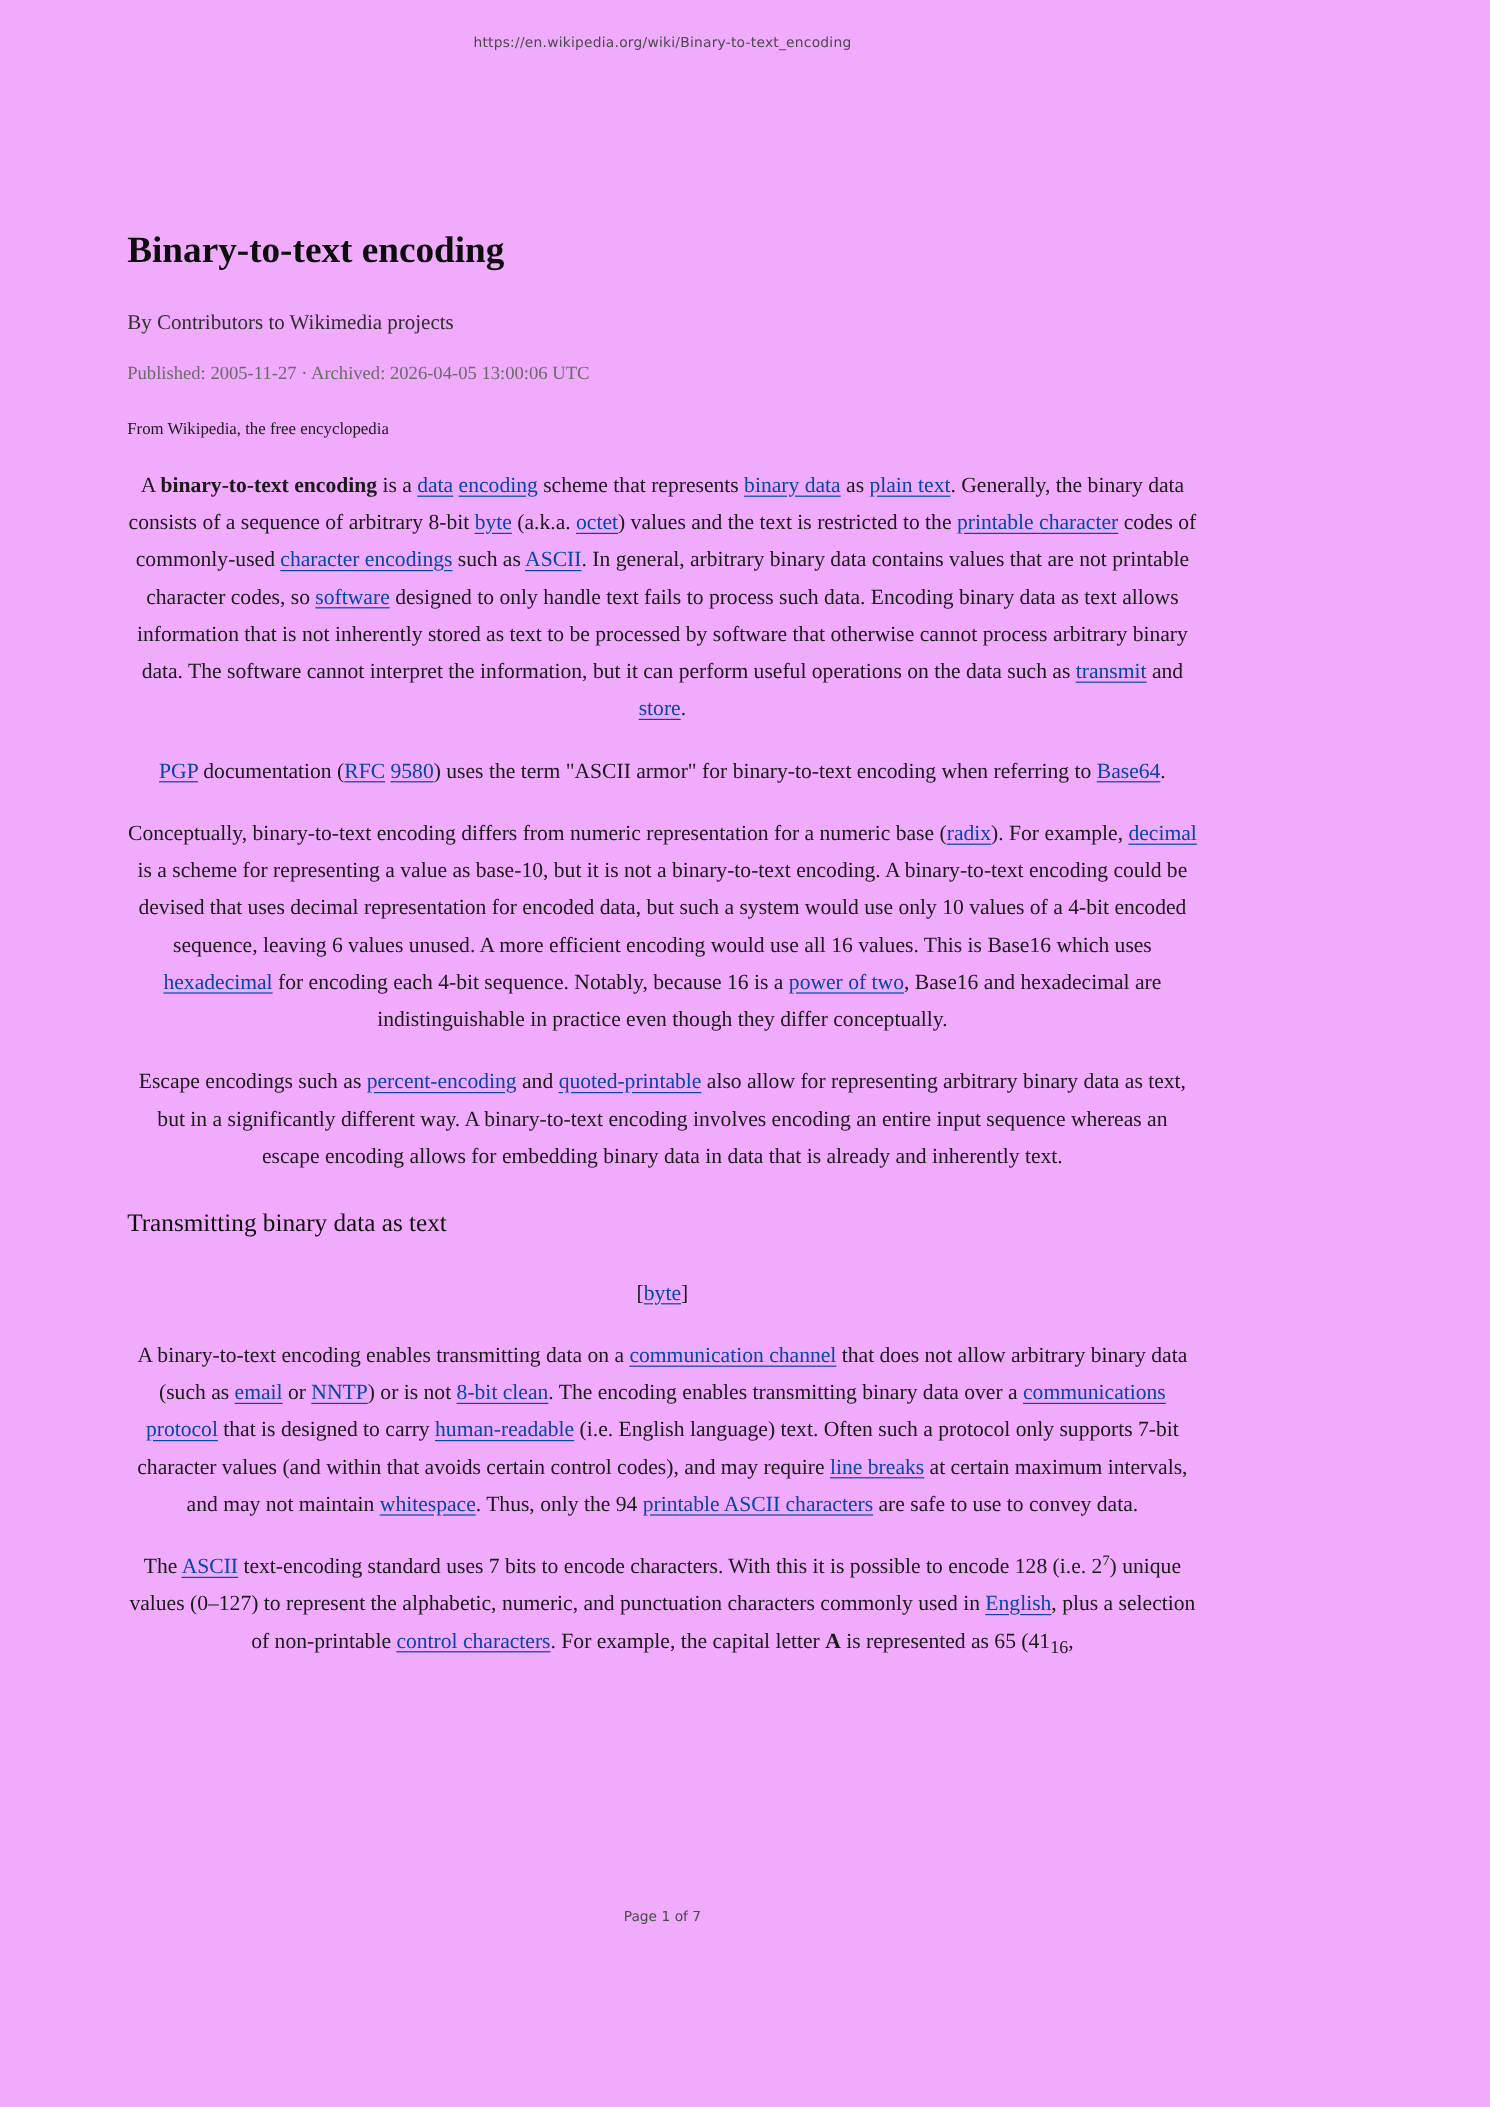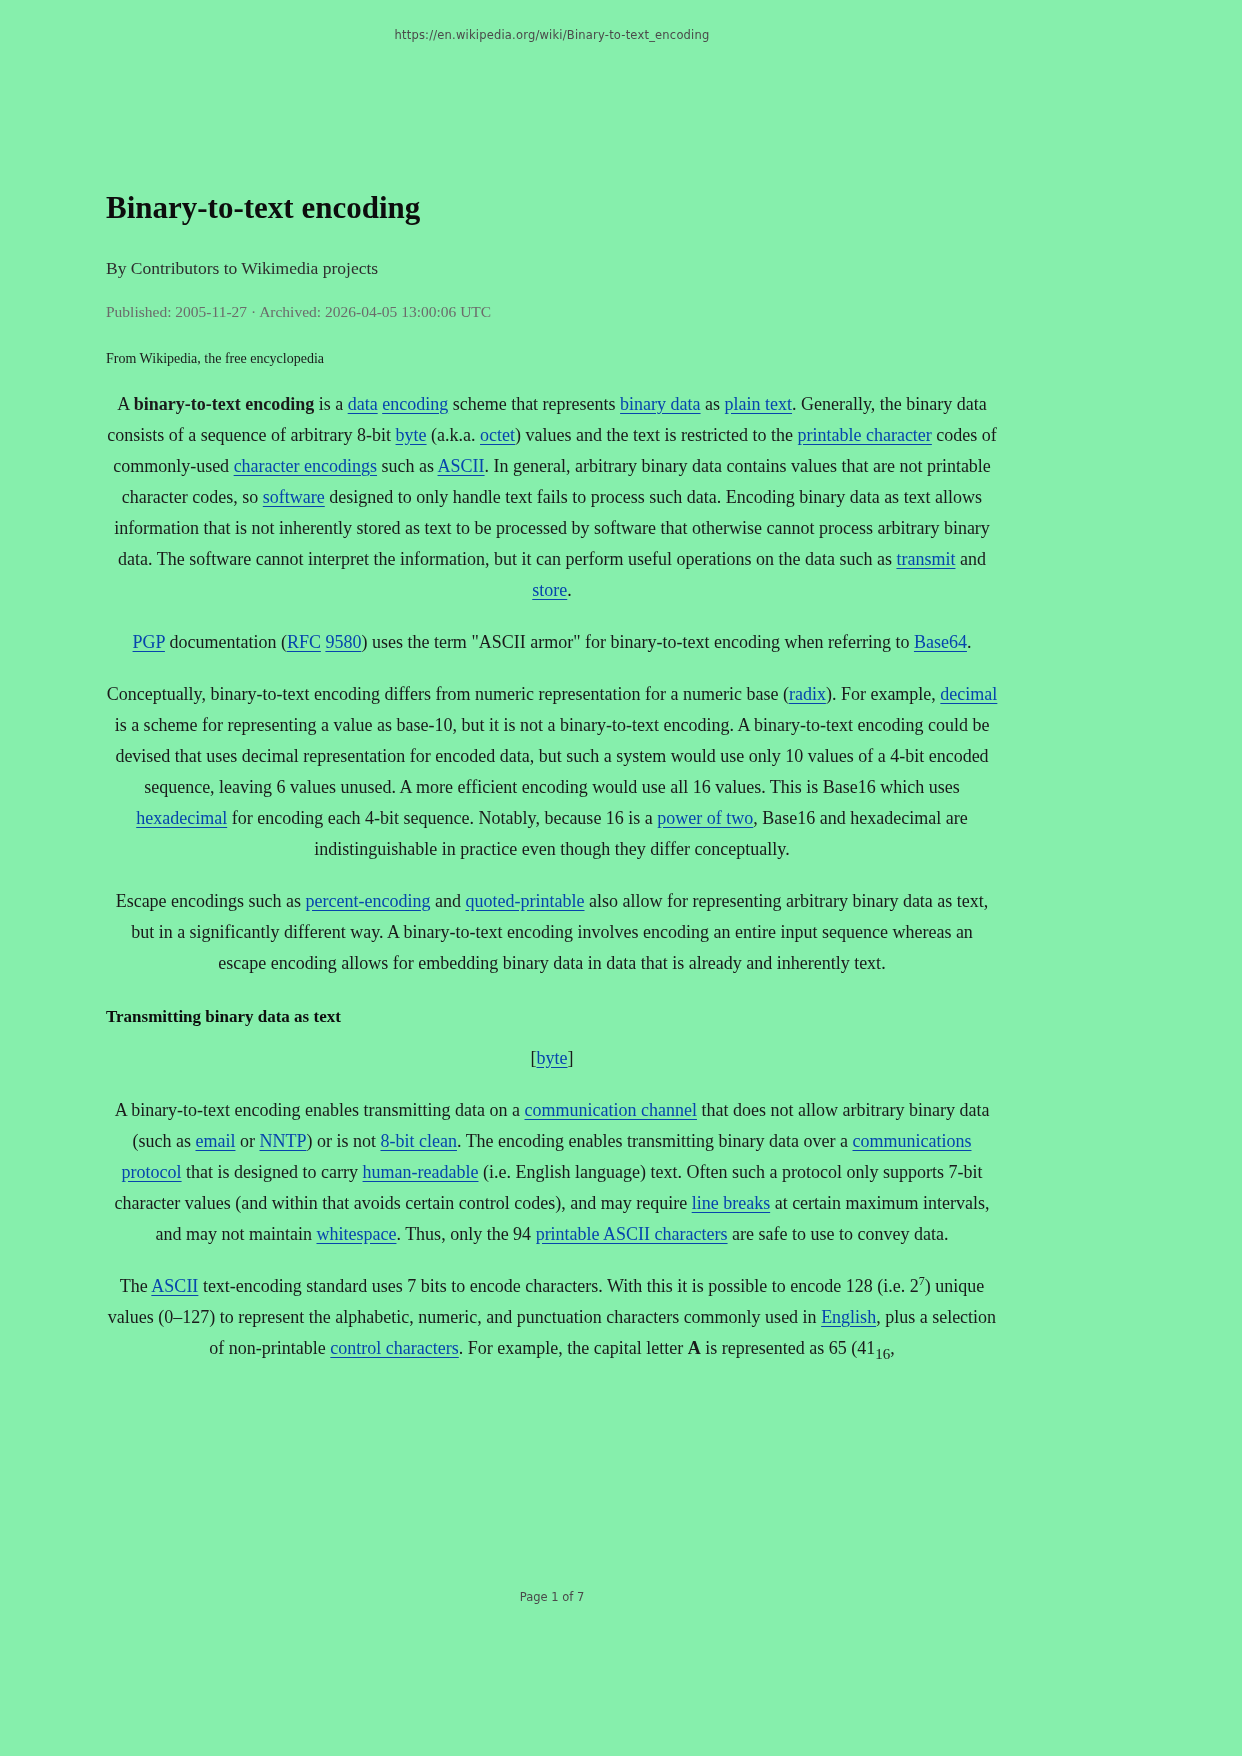--- a/index.html
+++ b/index.html
@@ -3,21 +3,21 @@
 <meta charset="utf-8">
 <style>
   * { margin: 0; padding: 0; box-sizing: border-box; }
   html, body { background: #ffffff; }
   body { font-family: "Liberation Serif", serif; color: #1a1a1a; }
 
   .page {
     position: relative;
     width: 1242px;
     height: 1756px;
-    background: #86efac;
+    background: #f0abfc;
     overflow: hidden;
   }
 
   .top-url {
     position: absolute;
     top: 28px;
     left: 106px;
     width: 892px;
     text-align: center;
     font-family: "DejaVu Sans", sans-serif;
@@ -72,25 +72,25 @@
 
   a.wlink {
     color: var(--link-color, #0645ad);
     text-decoration: underline;
     text-underline-offset: 3px;
     cursor: pointer;
   }
 
   h2.section-heading {
     font-family: "Liberation Serif", serif;
-    font-size: 17px;
-    font-weight: bold;
+    font-size: 21px;
+    font-weight: normal;
     color: #0d0d0d;
     margin-top: 28px;
-    margin-bottom: 16px;
+    margin-bottom: 30px;
   }
 
   p.edit-line { margin-bottom: 21px; }
 
   sup { font-size: 12px; vertical-align: super; line-height: 0; }
   sub { font-size: 15px; vertical-align: sub; line-height: 0; }
 
   .footer {
     position: absolute;
     top: 1590px;

